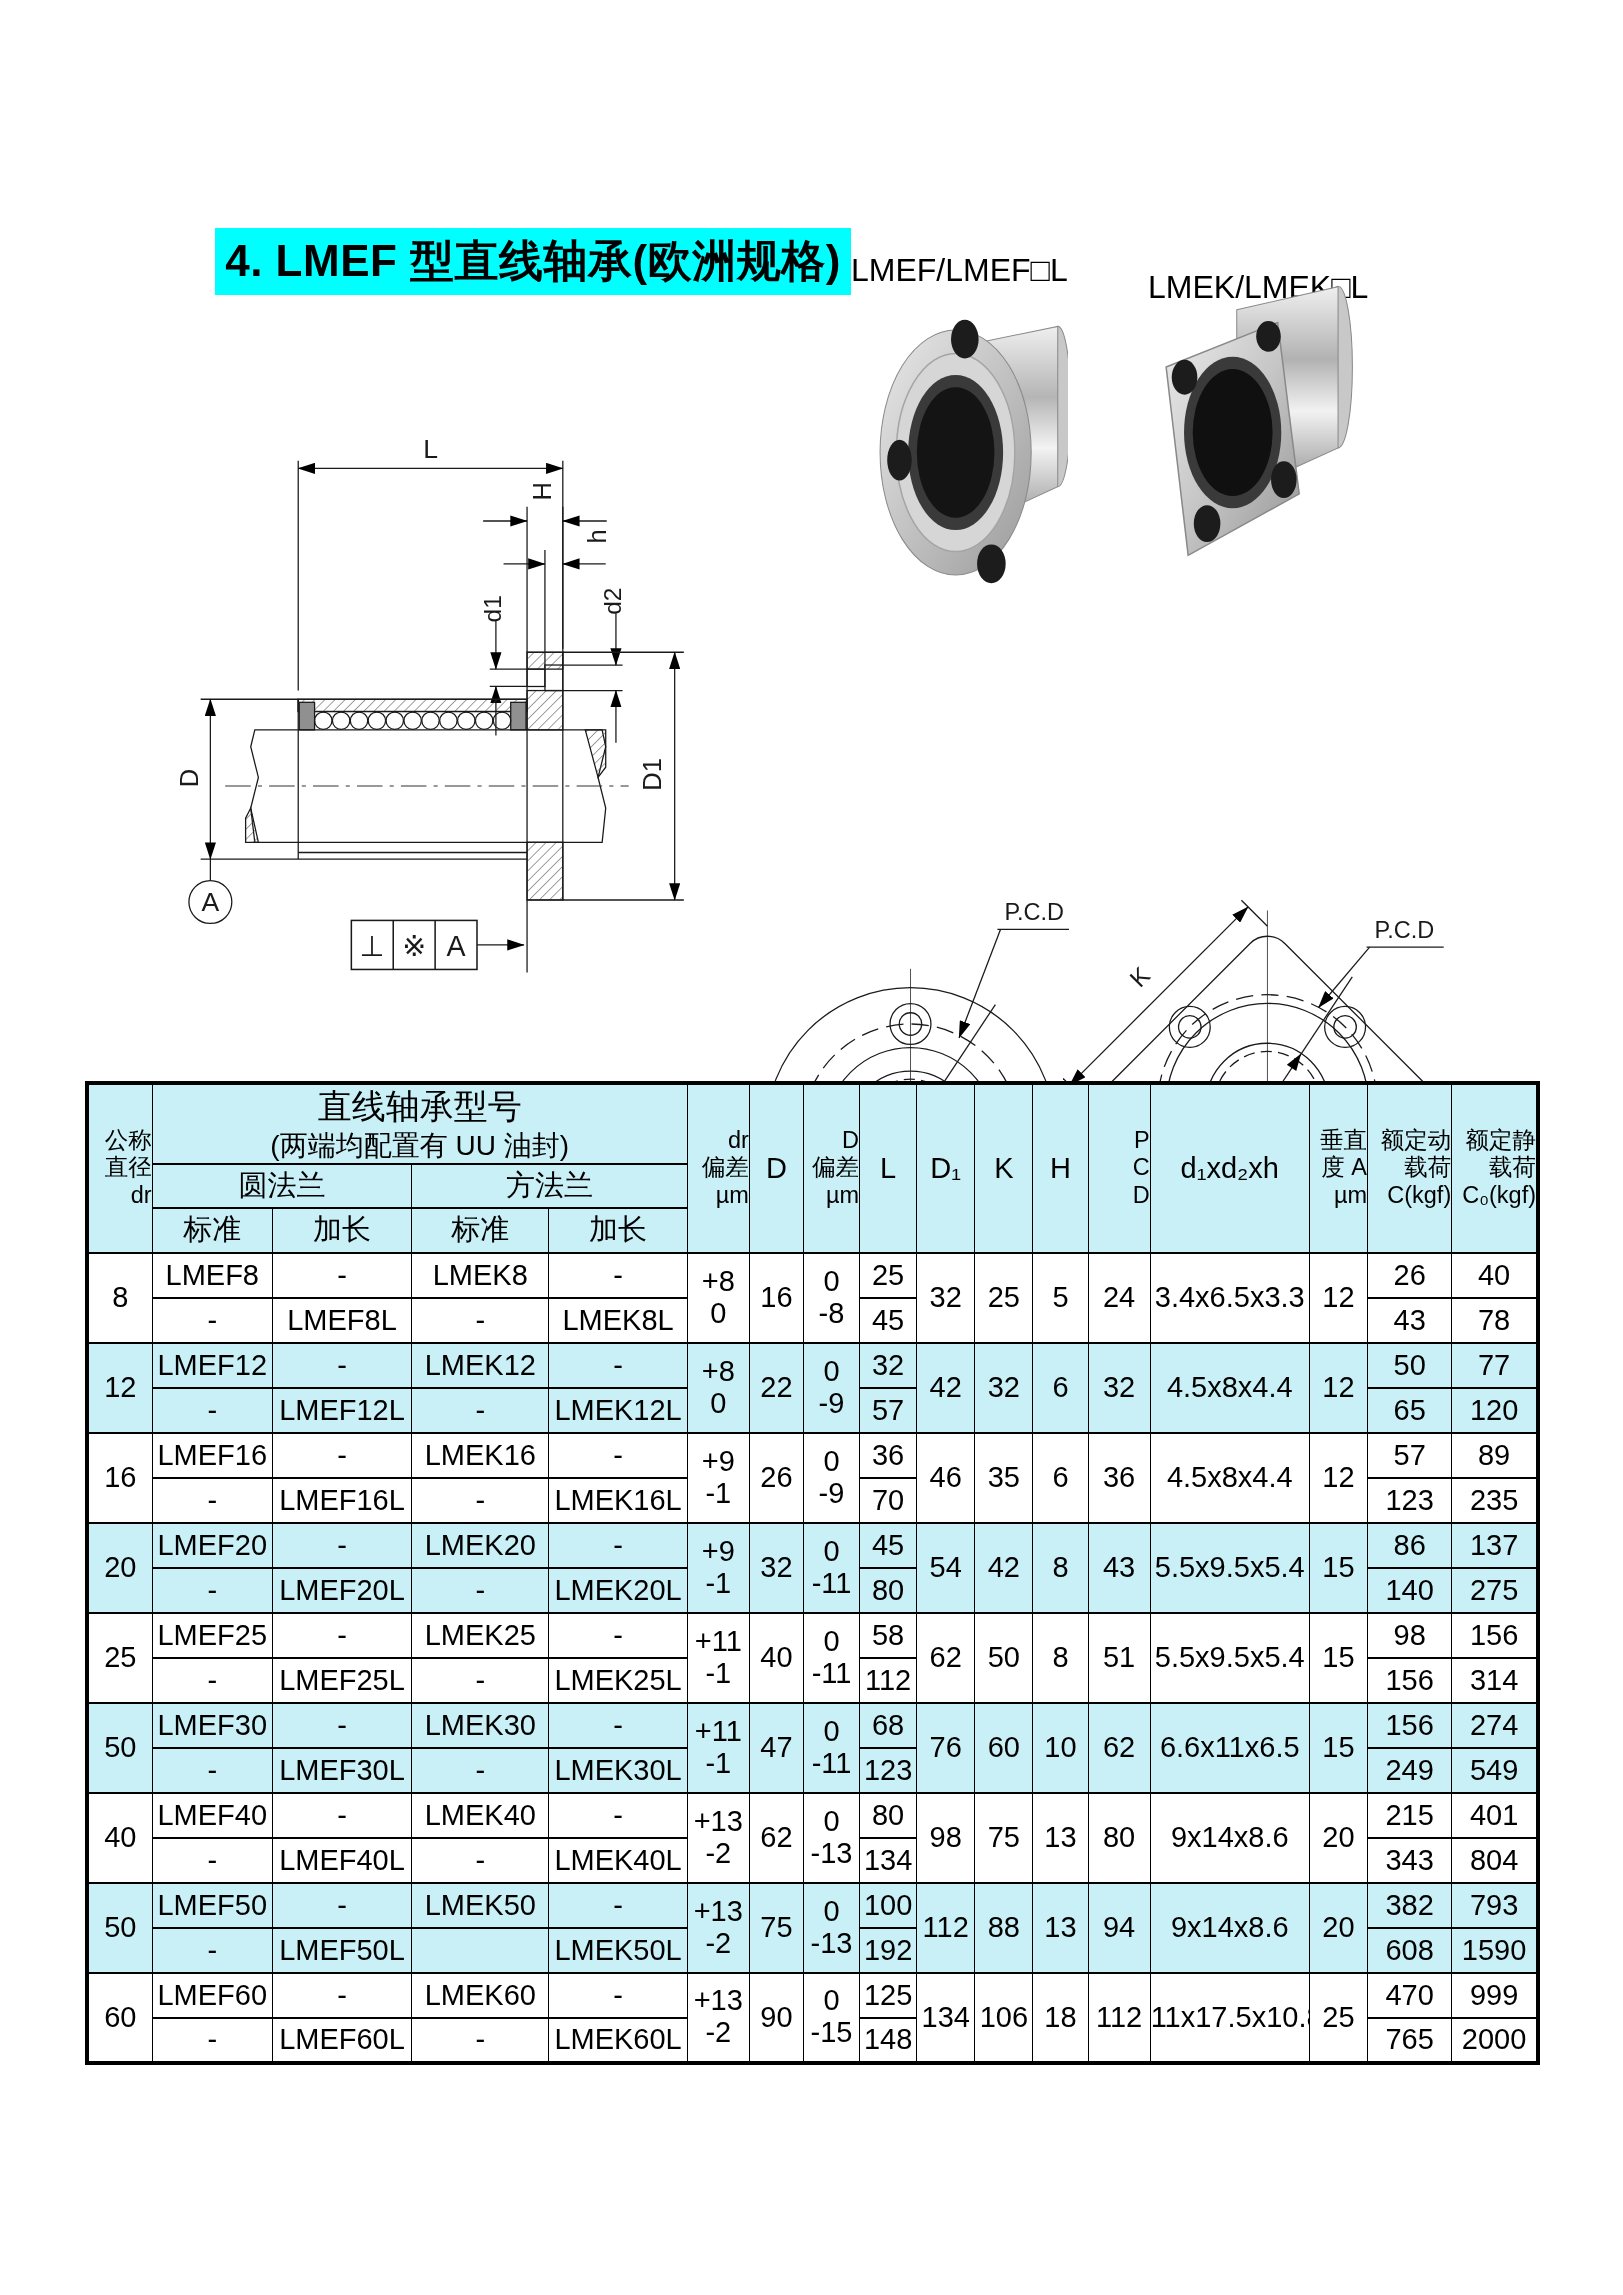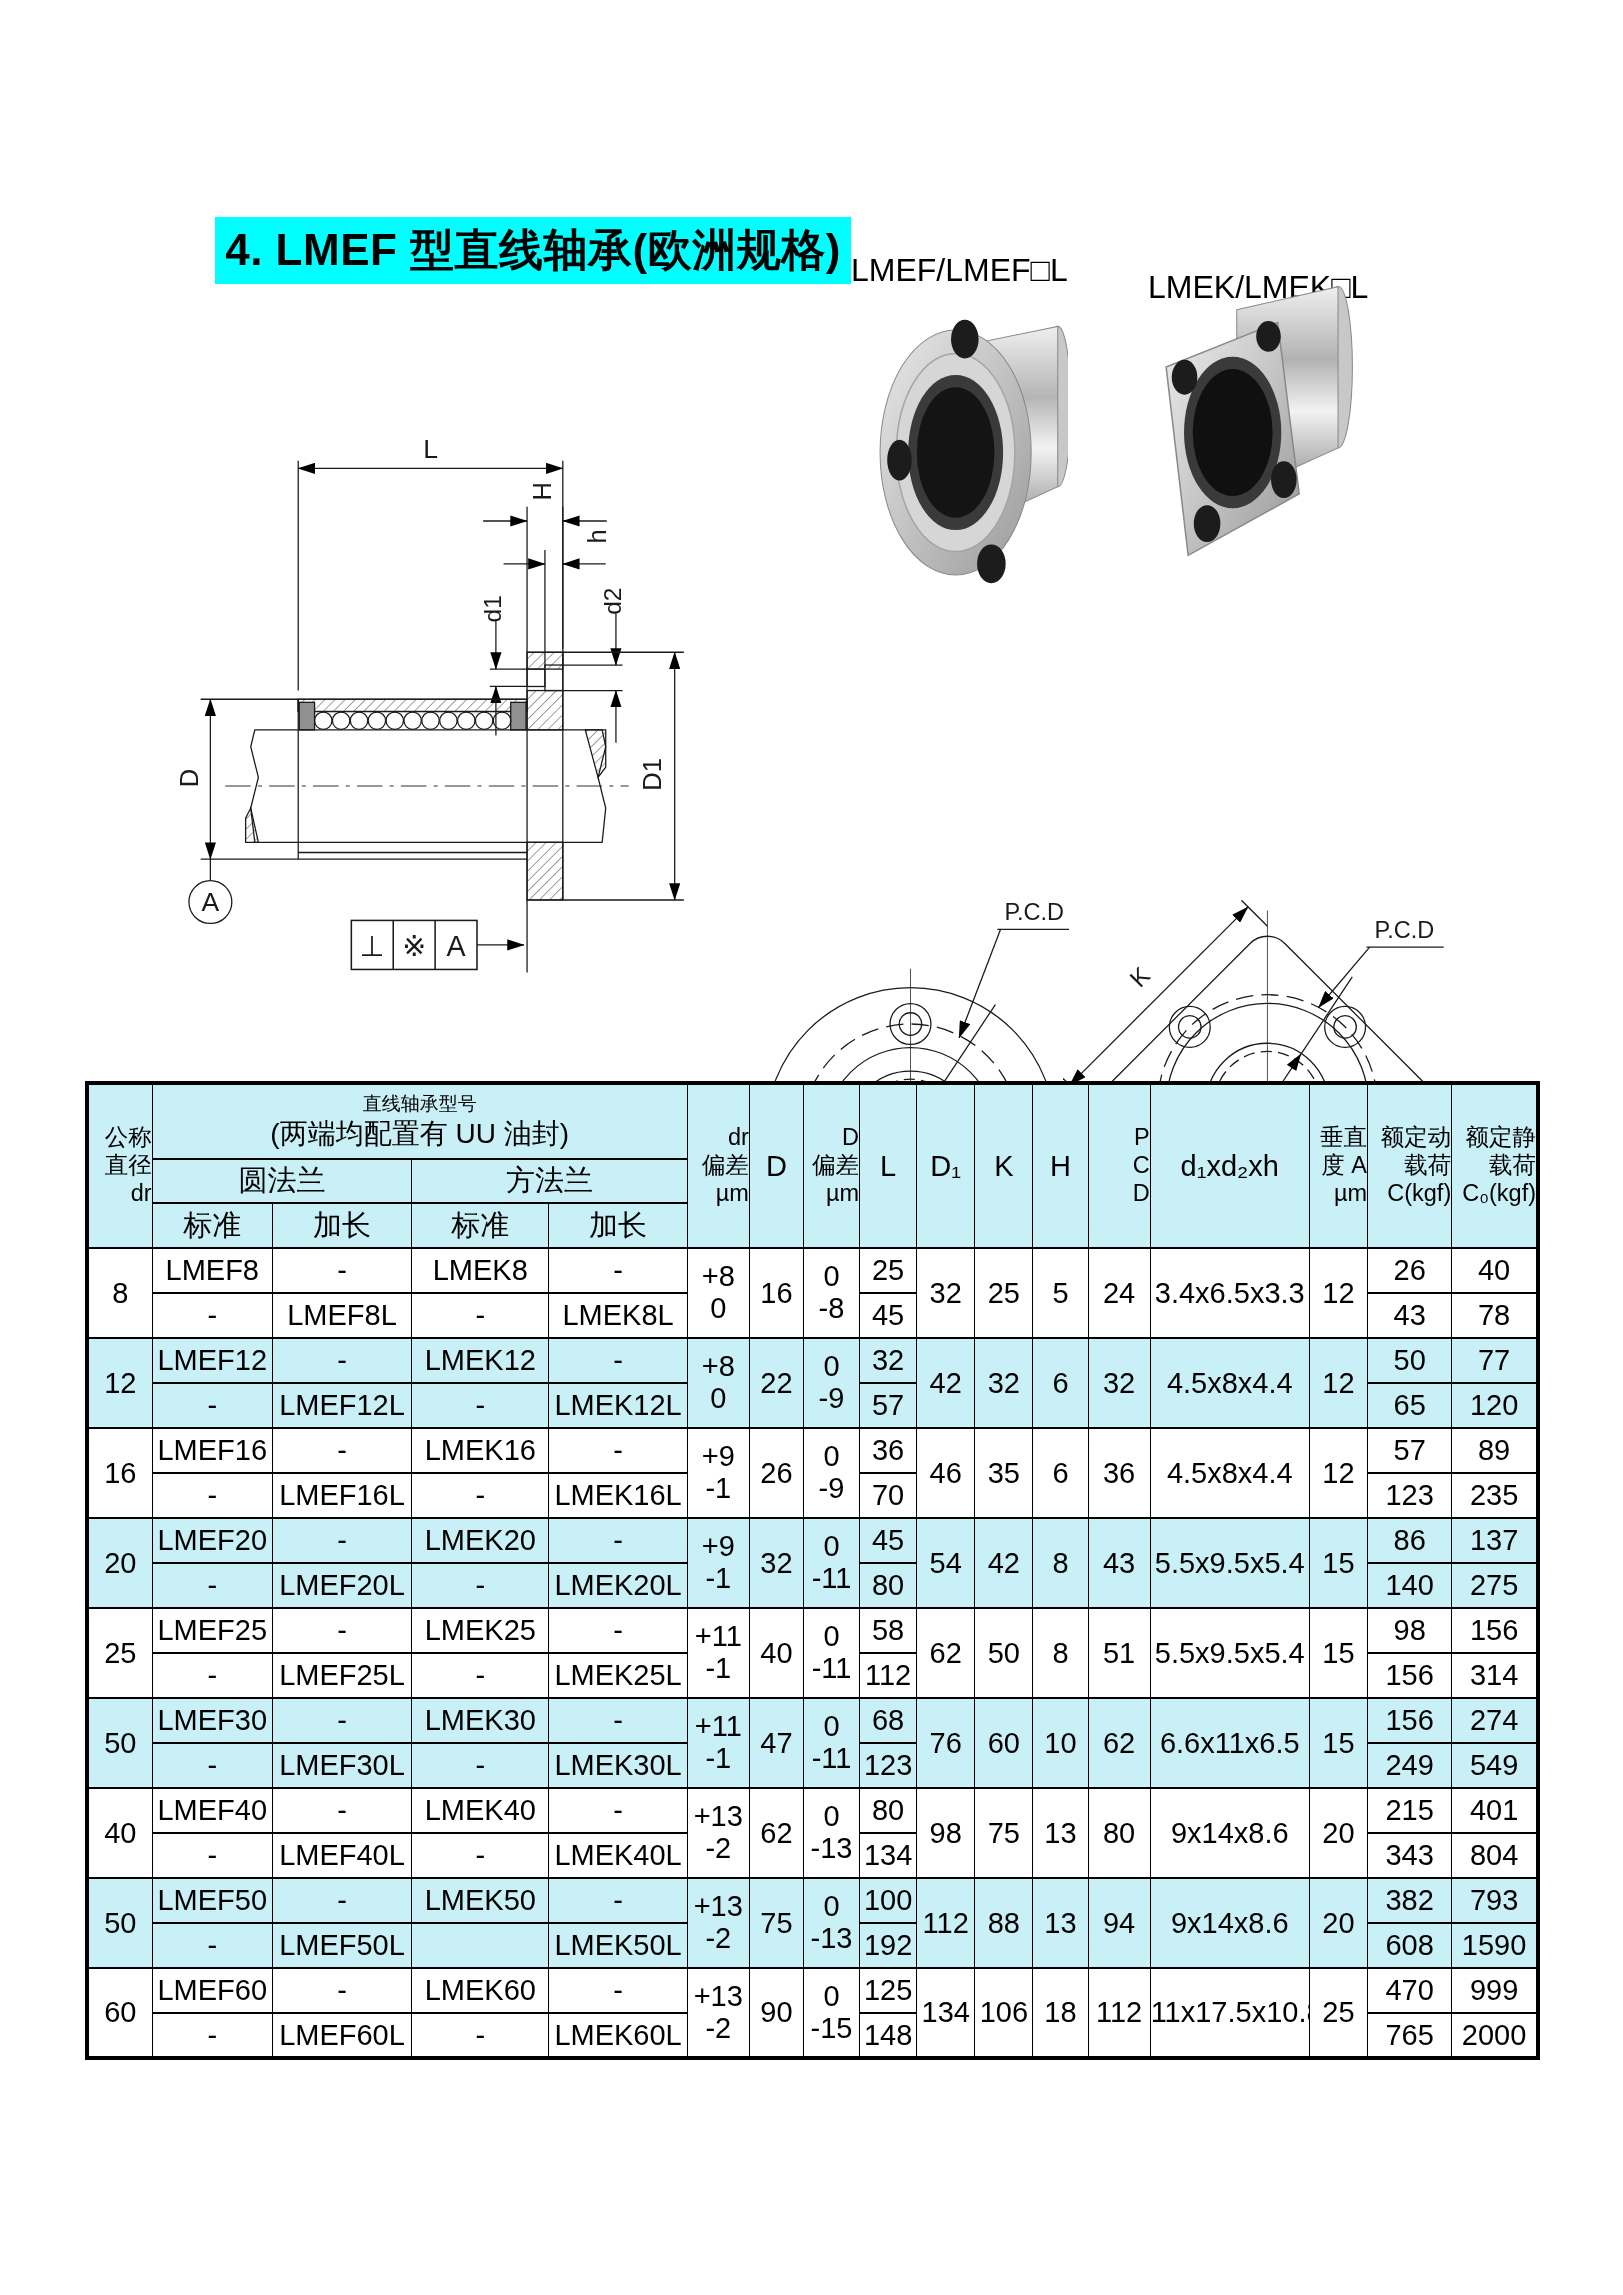--- a/index.html
+++ b/index.html
@@ -1,40 +1,40 @@
 <!DOCTYPE html>
 <html style="font-size:8.2px"><head>
 <meta charset="utf-8">
 <style>
   html,body{margin:0;padding:0;background:#fff;}
   #page{position:relative;width:1624px;height:2295px;background:#fff;overflow:hidden;
         font-family:"Liberation Sans","DejaVu Sans",sans-serif;color:#000;}
   .abs{position:absolute;}
-  #title{left:215px;top:217px;background:#00ffff;font-size:44px;font-weight:bold;
+  #title{left:215px;top:228px;background:#00ffff;font-size:44px;font-weight:bold;
          padding:4.1px 10.2px;white-space:nowrap;letter-spacing:0.5px;}
   .photo-label{font-size:32px;white-space:nowrap;}
   #lbl-round{left:851px;top:252px;}
   #lbl-square{left:1148px;top:269px;}
   .cap{font-size:34px;white-space:nowrap;width:215px;text-align:center;}
   #cap-round{left:795px;top:1364px;}
   #cap-square{left:1150px;top:1364px;}
   svg text{font-family:"Liberation Sans","DejaVu Sans",sans-serif;fill:#1a1a1a;}
   
   #tbl{position:absolute;left:85px;top:1081px;border-collapse:collapse;table-layout:fixed;
        width:1455px;border:4.6px solid #000;font-size:29px;}
   #tbl td,#tbl th{border:solid #000;border-width:2.6px 1.5px;text-align:center;vertical-align:middle;
        padding:0;font-weight:normal;background:#fff;overflow:hidden;}
   #tbl th{background:#c8f0f6;}
   #tbl tr{height:45px;}
   #tbl tr.h1{height:76px;} #tbl tr.h2{height:44px;} #tbl tr.h3{height:45px;}
   #tbl tr.alt td{background:#c8f0f6;}
   .ml{font-size:23.5px;line-height:1.18;}
   .ml div{white-space:nowrap;text-align:right;}
   .mg div{white-space:nowrap;line-height:1.25;}
-  .mg div:first-child{font-size:19px;}
+  .mg div:first-child{font-size:34px;}
   .mg div:last-child{font-size:28px;}
   .dev div{line-height:1.1;}
 </style>
 </head>
 <body>
 
 <div id="page">
 
   <div id="title" class="abs">4.  LMEF 型直线轴承(欧洲规格)</div>
 

